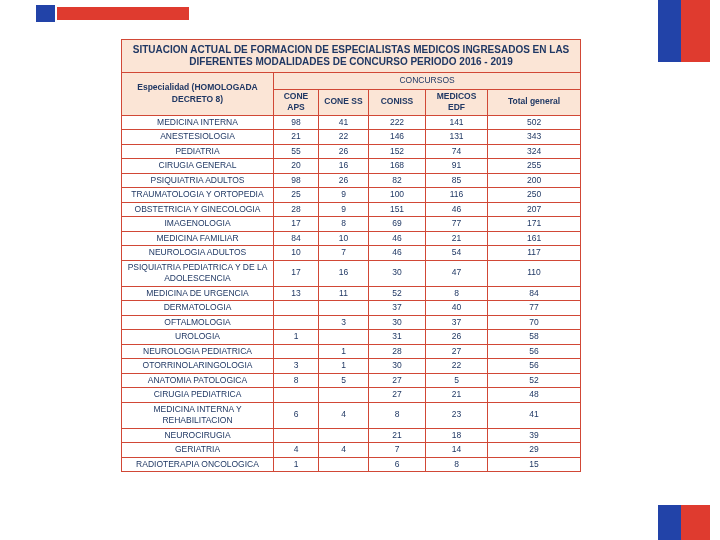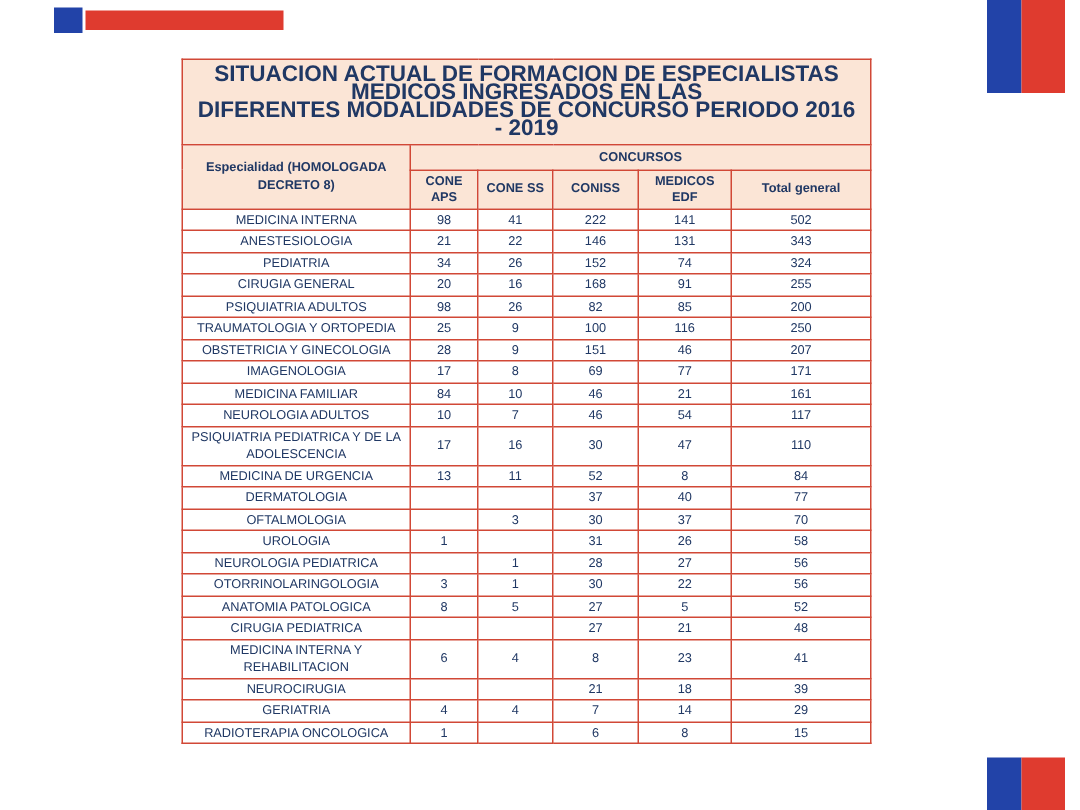--- a/index.html
+++ b/index.html
@@ -32,32 +32,32 @@
     font-size:8.5px;
     line-height:11.5px;
     padding:1px 2px;
     text-align:center;
     vertical-align:middle;
     overflow:hidden;
   }
   .title-cell {
     background:var(--header-fill, #fbe5d6);
     font-weight:bold;
-    font-size:15px;
+    font-size:10px;
     line-height:12px;
     padding:4px 6px;
   }
   .hdr {
     background:var(--header-fill, #fbe5d6);
     font-weight:bold;
     text-align:center;
   }
   .concursos {
     background:var(--header-fill, #fbe5d6);
-    font-weight:bold;
+    font-weight:normal;
     padding:2px;
   }
   td.spec { padding:1px 3px; }
 </style>
 </head>
 <body>
 
 <div class="slide">
 
   <div class="bar blue tl-square"></div>
@@ -108,21 +108,21 @@
           <tr>
             <td class="spec">ANESTESIOLOGIA</td>
             <td>21</td>
             <td>22</td>
             <td>146</td>
             <td>131</td>
             <td>343</td>
           </tr>
           <tr>
             <td class="spec">PEDIATRIA</td>
-            <td>34</td>
+            <td>55</td>
             <td>26</td>
             <td>152</td>
             <td>74</td>
             <td>324</td>
           </tr>
           <tr>
             <td class="spec">CIRUGIA GENERAL</td>
             <td>20</td>
             <td>16</td>
             <td>168</td>

